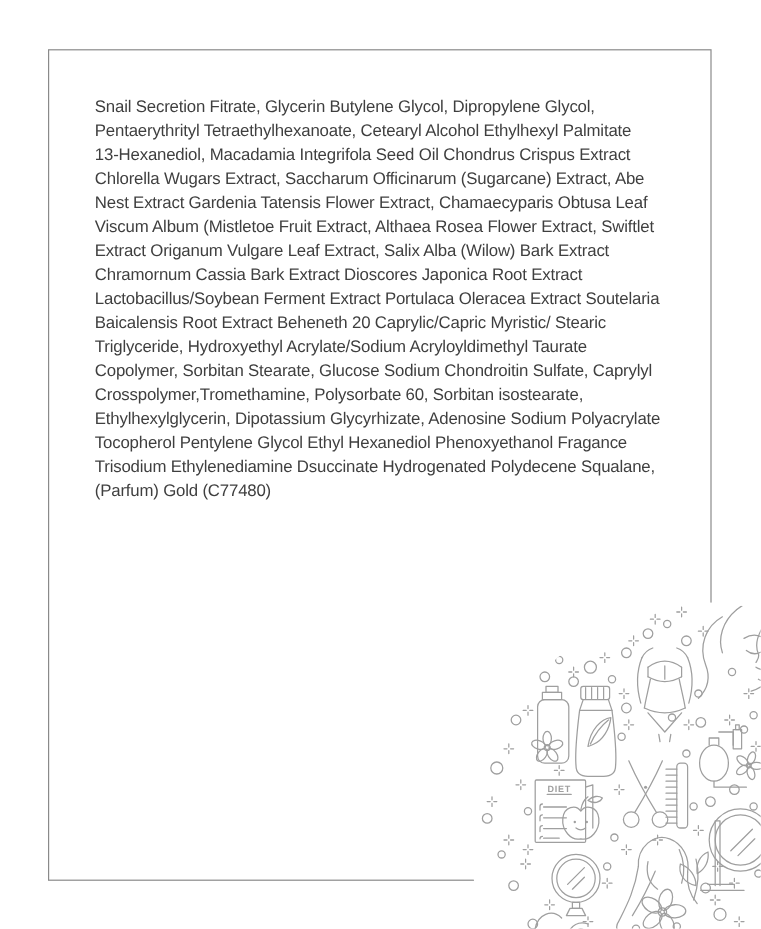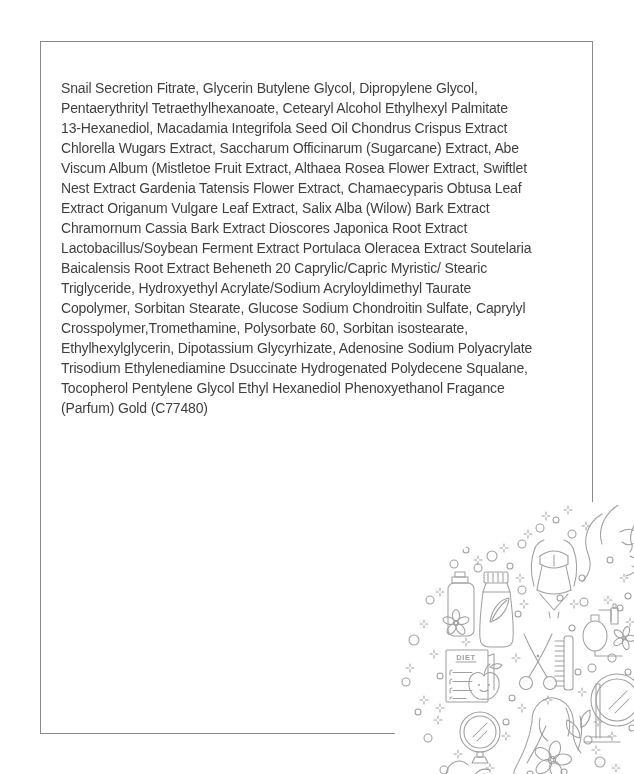--- a/index.html
+++ b/index.html
@@ -8,21 +8,21 @@
     position:relative; width:634px; height:774px;
     background:var(--bg,#fff); overflow:hidden;
     font-family:"Liberation Sans",sans-serif;
   }
   .sheet {
     position:absolute; left:40px; top:41px; width:553px; height:693px;
     box-sizing:border-box; border:1px solid var(--border-color,#8a8a8a);
     background:#fff;
   }
   .ingredients {
-    position:absolute; left:20px; top:36px; width:495px;
+    position:absolute; left:38px; top:36px; width:495px;
     color:var(--text-color,#3f3f3f);
     font-size:14px; line-height:20px; letter-spacing:-0.15px;
   }
   .line { white-space:nowrap; }
   svg.art { position:absolute; left:370px; top:480px; width:440px; height:440px; }
   .stroke, .stroke * {
     stroke:var(--art-color,#9f9f9f); fill:none;
     stroke-width:1.05; stroke-linecap:round; stroke-linejoin:round;
   }
   .art text {
@@ -36,32 +36,32 @@
 <body>
 
 <div class="canvas">
 
   <div class="sheet">
     <div class="ingredients">
         <div class="line">Snail Secretion Fitrate, Glycerin Butylene Glycol, Dipropylene Glycol,</div>
         <div class="line">Pentaerythrityl Tetraethylhexanoate, Cetearyl Alcohol Ethylhexyl Palmitate</div>
         <div class="line">13-Hexanediol, Macadamia Integrifola Seed Oil Chondrus Crispus Extract</div>
         <div class="line">Chlorella Wugars Extract, Saccharum Officinarum (Sugarcane) Extract, Abe</div>
+        <div class="line">Nest Extract Gardenia Tatensis Flower Extract, Chamaecyparis Obtusa Leaf</div>
         <div class="line">Viscum Album (Mistletoe Fruit Extract, Althaea Rosea Flower Extract, Swiftlet</div>
-        <div class="line">Nest Extract Gardenia Tatensis Flower Extract, Chamaecyparis Obtusa Leaf</div>
         <div class="line">Extract Origanum Vulgare Leaf Extract, Salix Alba (Wilow) Bark Extract</div>
         <div class="line">Chramornum Cassia Bark Extract Dioscores Japonica Root Extract</div>
         <div class="line">Lactobacillus/Soybean Ferment Extract Portulaca Oleracea Extract Soutelaria</div>
         <div class="line">Baicalensis Root Extract Beheneth 20 Caprylic/Capric Myristic/ Stearic</div>
         <div class="line">Triglyceride, Hydroxyethyl Acrylate/Sodium Acryloyldimethyl Taurate</div>
         <div class="line">Copolymer, Sorbitan Stearate, Glucose Sodium Chondroitin Sulfate, Caprylyl</div>
         <div class="line">Crosspolymer,Tromethamine, Polysorbate 60, Sorbitan isostearate,</div>
         <div class="line">Ethylhexylglycerin, Dipotassium Glycyrhizate, Adenosine Sodium Polyacrylate</div>
+        <div class="line">Tocopherol Pentylene Glycol Ethyl Hexanediol Phenoxyethanol Fragance</div>
         <div class="line">Trisodium Ethylenediamine Dsuccinate Hydrogenated Polydecene Squalane,</div>
-        <div class="line">Tocopherol Pentylene Glycol Ethyl Hexanediol Phenoxyethanol Fragance</div>
         <div class="line">(Parfum) Gold (C77480)</div>
       </div>
   </div>
 
   <svg class="art" viewBox="0 0 440 440">
     <defs>
       <clipPath id="artclip">
           <circle cx="220" cy="220" r="197"></circle>
         </clipPath>
       <g id="sp">

